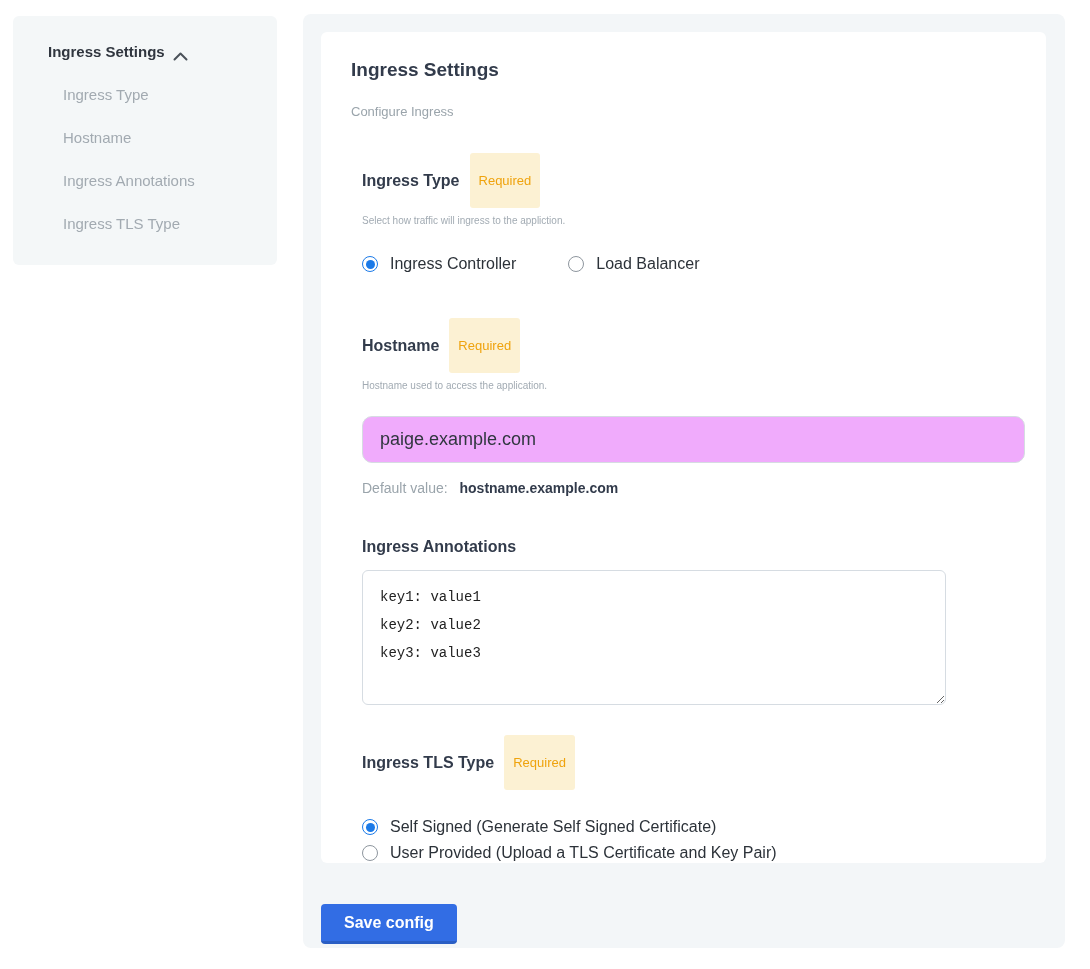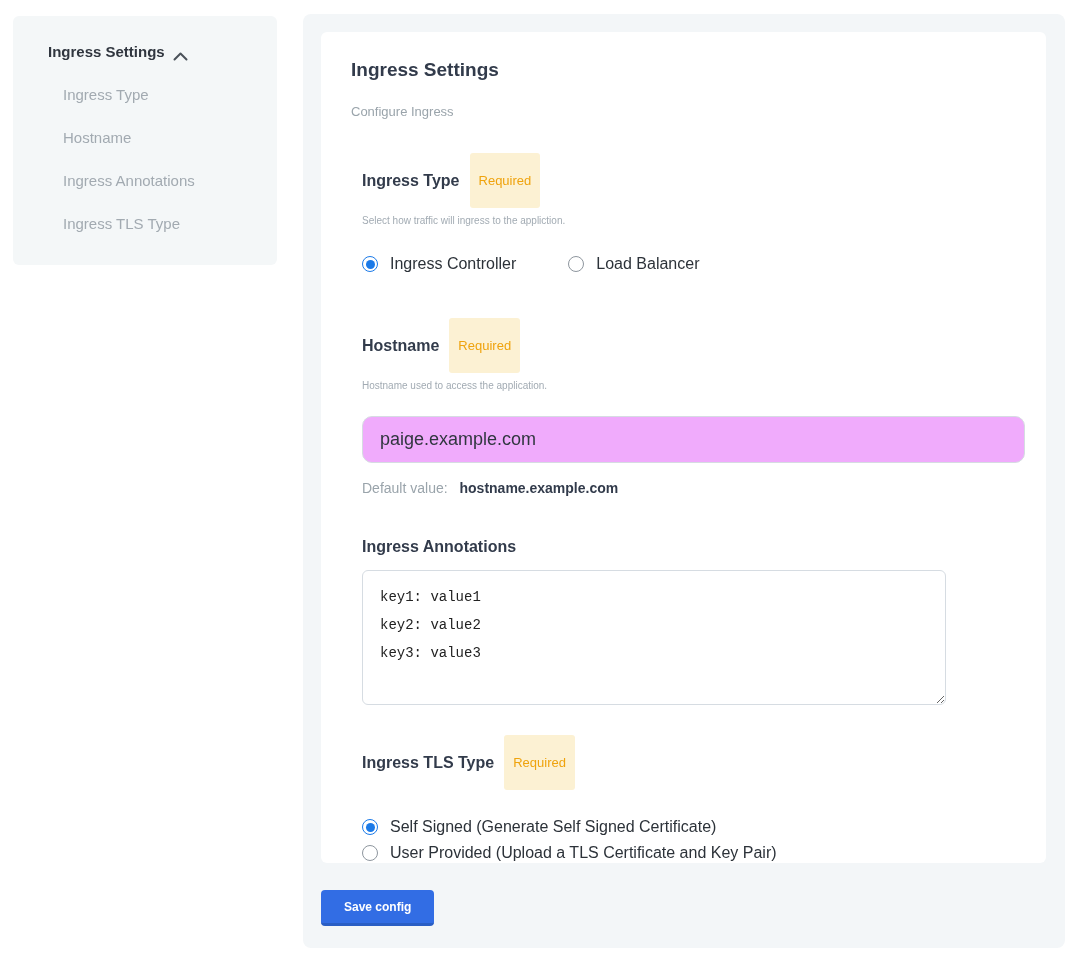--- a/index.html
+++ b/index.html
@@ -118,28 +118,28 @@
     font-family: "Liberation Mono", "DejaVu Sans Mono", monospace;
     font-size: 14px;
     line-height: 28px;
     color: #222;
     outline: none;
     resize: both;
   }
 
   .save-btn {
     display: inline-block;
-    margin-top: 27px;
+    margin-top: 41px;
     background: #326de4;
     border: none;
     border-bottom: 3px solid #2a5ec4;
     border-radius: 4px;
     color: #ffffff;
     font-family: "Liberation Sans", sans-serif;
-    font-size: 12px;
+    font-size: 16px;
     font-weight: 700;
     padding: 10px 23px 9px 23px;
     cursor: pointer;
   }
 </style>
 </head>
 <body>
 
 <nav class="sidebar">
   <div class="sidebar-header">

